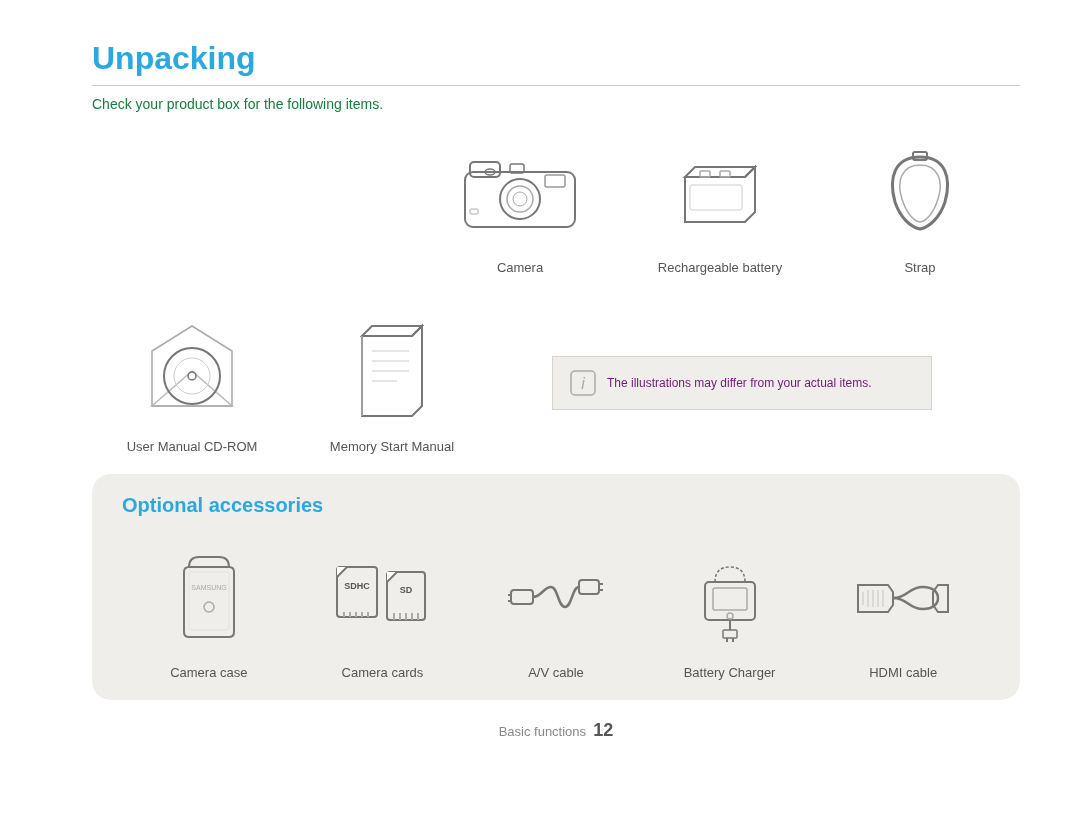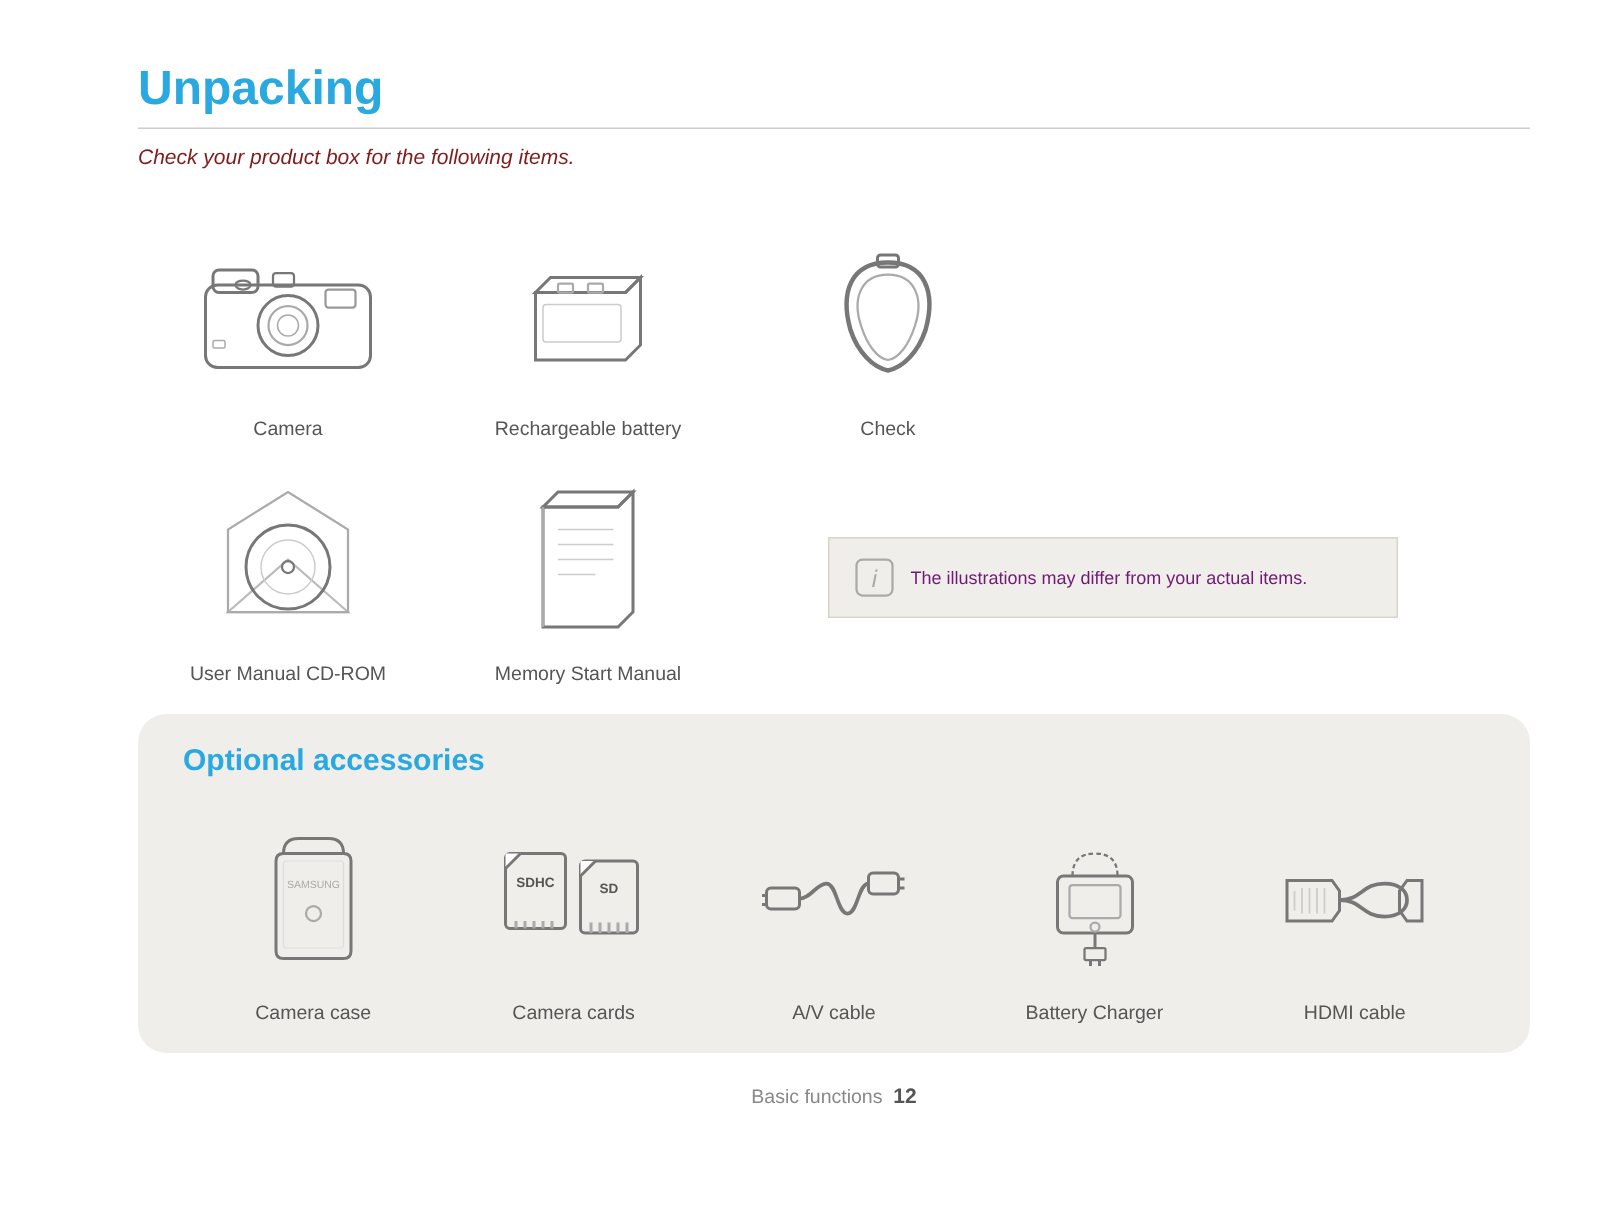--- a/index.html
+++ b/index.html
@@ -25,31 +25,30 @@
     }
 
     .divider {
       border: none;
       border-top: 1px solid #cccccc;
       margin-bottom: 10px;
     }
 
     .subtitle {
       font-size: 14px;
-      color: #7f1d1d;
-      margin-bottom: 38px;
-      font-style: italic;
+      color: #15803d;
+      margin-bottom: 20px;
     }
 
     
     .items-grid {
       display: flex;
-      justify-content: flex-start;
+      justify-content: flex-end;
       align-items: flex-end;
-      margin-bottom: 20px;
+      margin-bottom: 36px;
     }
 
     .item {
       display: flex;
       flex-direction: column;
       align-items: center;
       width: 200px;
     }
 
     .item-image {
@@ -110,21 +109,21 @@
 
     
     .footer {
       text-align: center;
       font-size: 13px;
       color: #888888;
       margin-top: 20px;
     }
 
     .footer-num {
-      font-size: 14px;
+      font-size: 18px;
       font-weight: bold;
       color: #555555;
     }
 
     
     svg {
       overflow: visible;
     }
 
     
@@ -197,21 +196,21 @@
       <div class="item-image">
         <svg class="strap-svg" viewBox="0 0 80 90">
 
           <path d="M40,10 C65,10 72,30 65,55 C60,70 50,80 40,82 C30,80 20,70 15,55 C8,30 15,10 40,10" fill="none" stroke="#777" stroke-width="3"></path>
 
           <rect x="33" y="5" width="14" height="8" rx="2" fill="none" stroke="#777" stroke-width="2"></rect>
 
           <path d="M40,18 C58,18 64,34 58,52 C54,65 47,74 40,75 C33,74 26,65 22,52 C16,34 22,18 40,18" fill="none" stroke="#aaa" stroke-width="1.5"></path>
         </svg>
       </div>
-      <span class="item-label">Check</span>
+      <span class="item-label">Strap</span>
     </div>
   </div>
 
   <div class="row2-container">
     <div class="row2-items">
 
       <div class="item">
         <div class="item-image">
           <svg class="cdrom-svg" viewBox="0 0 110 100">
 

